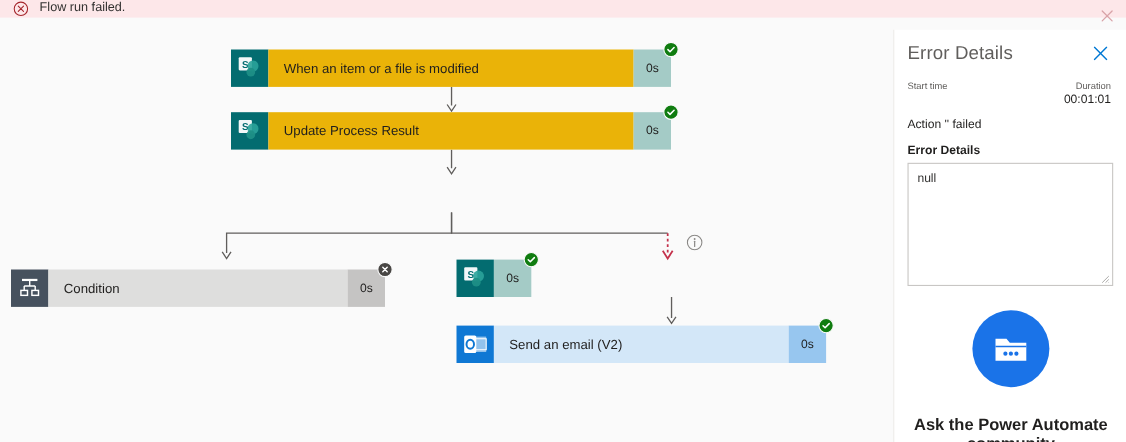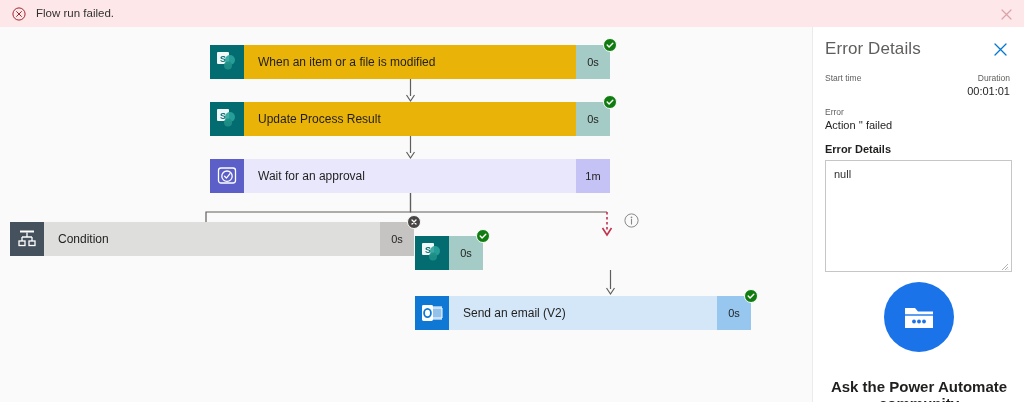--- a/index.html
+++ b/index.html
@@ -6,21 +6,21 @@
   html, body {
     width: 1024px; height: 402px;
     font-family: "Liberation Sans", sans-serif;
     background: #fafafa;
     overflow: hidden;
   }
   #root { position: relative; width: 1024px; height: 402px; background: #fafafa; }
 
   
   .banner {
-    position: absolute; left: 0; top: 0; width: 1024px; height: 27px;
+    position: absolute; left: 0; top: 0; width: 1024px; height: 16px;
     background: #fde7e9; display: flex; align-items: center;
   }
   .banner-icon { margin-left: 12px; width: 14px; height: 14px; flex: 0 0 auto; }
   .banner-text {
     margin-left: 10px; font-size: 11.5px; color: #323130; line-height: 1;
   }
   .banner-close {
     position: absolute; right: 10px; top: 6px; width: 16px; height: 16px;
     cursor: pointer; display: flex; align-items: center; justify-content: center;
   }
@@ -204,33 +204,22 @@
       <div class="node-dur" style="position:relative;">
         <span>0s</span>
         <span class="badge badge-ok">
           <svg width="8" height="8" viewBox="0 0 8 8">
               <path d="M1.2 4.1 L3.1 6 L6.8 2.2" fill="none" stroke="#fff" stroke-width="1.4" stroke-linecap="round" stroke-linejoin="round"></path>
             </svg>
         </span>
       </div>
     </div>
 
-    <div class="node appr" style="left:210px; top:132px; width:400px;">
-      <div class="node-icon">
-        <svg width="22" height="22" viewBox="0 0 22 22">
-          <rect x="2.5" y="3" width="17" height="15" rx="2.5" fill="none" stroke="#ffffff" stroke-width="1.3"></rect>
-          <circle cx="11" cy="11.2" r="5.2" fill="#5b5fc7" stroke="#ffffff" stroke-width="1.3"></circle>
-          <path d="M8.6 11.3 L10.4 13.1 L14 8.7" fill="none" stroke="#ffffff" stroke-width="1.3" stroke-linecap="round" stroke-linejoin="round"></path>
-        </svg>
-      </div>
-      <div class="node-body">Wait for an approval</div>
-      <div class="node-dur">1m</div>
-    </div>
-
-    <div class="node cond" style="left:10px; top:195px; width:404px;border-radius:13px;">
+
+    <div class="node cond" style="left:10px; top:218px; width:340px;border-radius:13px;">
       <div class="node-icon">
         <svg width="22" height="22" viewBox="0 0 22 22">
           <rect x="4" y="2.5" width="14" height="2" fill="#ffffff"></rect>
           <path d="M11 4.5 L11 9 M6 9 L16 9 M6 9 L6 13 M16 9 L16 13" stroke="#ffffff" stroke-width="1.3" fill="none"></path>
           <rect x="3" y="13" width="6" height="4.5" fill="none" stroke="#ffffff" stroke-width="1.3"></rect>
           <rect x="13" y="13" width="6" height="4.5" fill="none" stroke="#ffffff" stroke-width="1.3"></rect>
         </svg>
       </div>
       <div class="node-body">Condition</div>
       <div class="node-dur" style="position:relative;">
@@ -299,21 +288,20 @@
       <div class="meta-col-l">
         <div class="meta-lbl">Start time</div>
       </div>
       <div class="meta-col-r">
         <div class="meta-lbl">Duration</div>
         <div class="meta-val">00:01:01</div>
       </div>
     </div>
 
     <div class="err-block">
-      <div class="meta-lbl">Error</div>
       <div class="meta-val">Action '' failed</div>
     </div>
 
     <div class="details-lbl">Error Details</div>
 
     <div class="details-box">
       <span>null</span>
       <span class="resize-grip">
         <svg width="8" height="8" viewBox="0 0 8 8">
           <path d="M7 1 L1 7 M7 4 L4 7 M7 6.6 L6.6 7" stroke="#a19f9d" stroke-width="0.8"></path>

